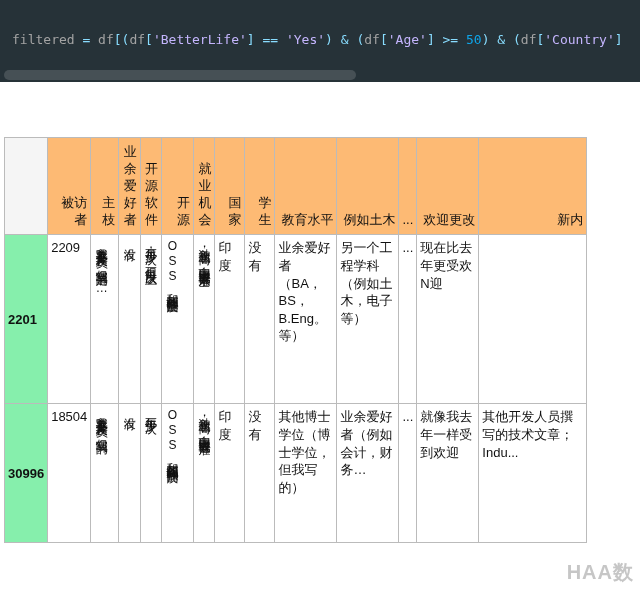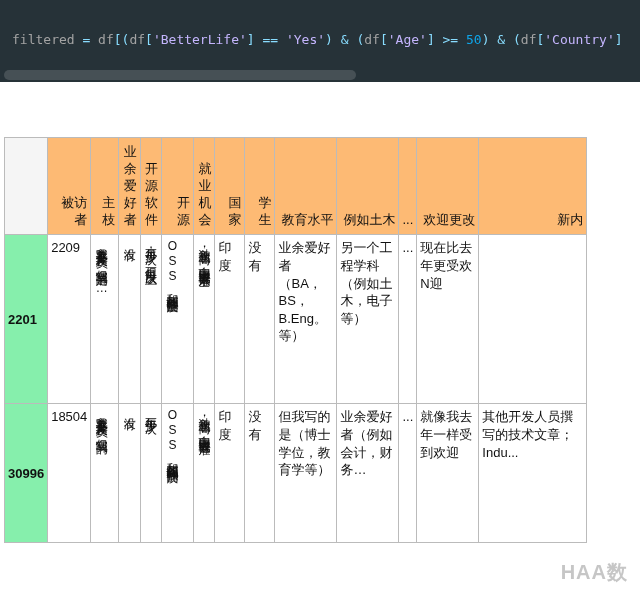--- a/index.html
+++ b/index.html
@@ -83,21 +83,21 @@
     text-orientation: upright;
     letter-spacing: 1px;
     text-align: left;
     height: 160px;
     line-height: 1.2;
   }
   .vcol.small { font-size: 12px; }
   .num { font-family: Arial, sans-serif; }
   .watermark {
     position: absolute;
-    right: 12px; bottom: 4px;
+    right: 6px; bottom: 4px;
     color: rgba(128,128,128,0.45);
     font-size: 20px;
     font-weight: 700;
     letter-spacing: 1px;
   }
 </style>
 </head>
 <body>
 
 <div class="code-block">
@@ -195,21 +195,21 @@
             <div class="vcol small" style="height:130px">每年少于一次</div>
           </td>
       <td>
             <div class="vcol small" style="height:130px">OSS和封闭源代码软件的质</div>
           </td>
       <td>
             <div class="vcol small" style="height:130px">独立承包商，自由职业者或自雇</div>
           </td>
       <td>印度</td>
       <td>没有</td>
-      <td>但我写的是（博士学位，教育学等）</td>
+      <td>其他博士学位（博士学位，但我写的）</td>
       <td>业余爱好者（例如会计，财务…</td>
       <td>...</td>
       <td>就像我去年一样受到欢迎</td>
       <td>
         <span>其他开发人员撰写的技术文章；</span>
         <span>Indu...</span>
       </td>
     </tr>
   </tbody>
 </table>

